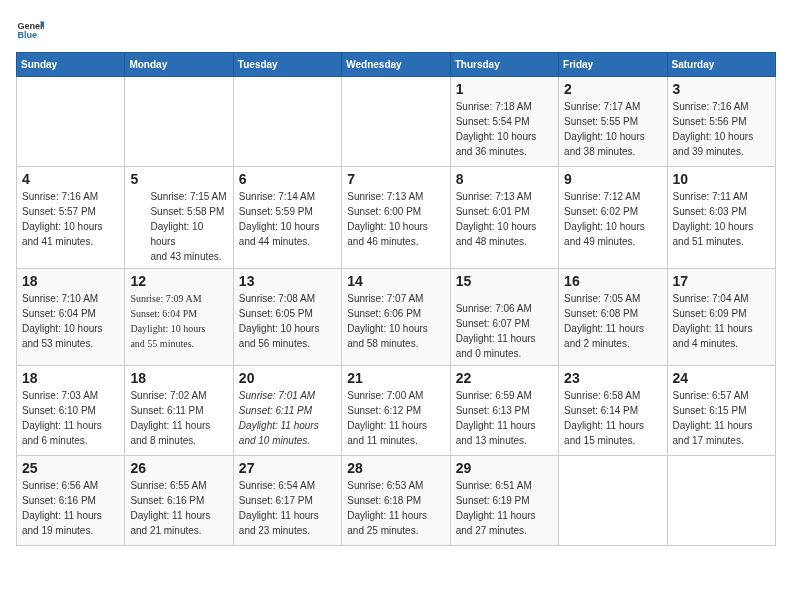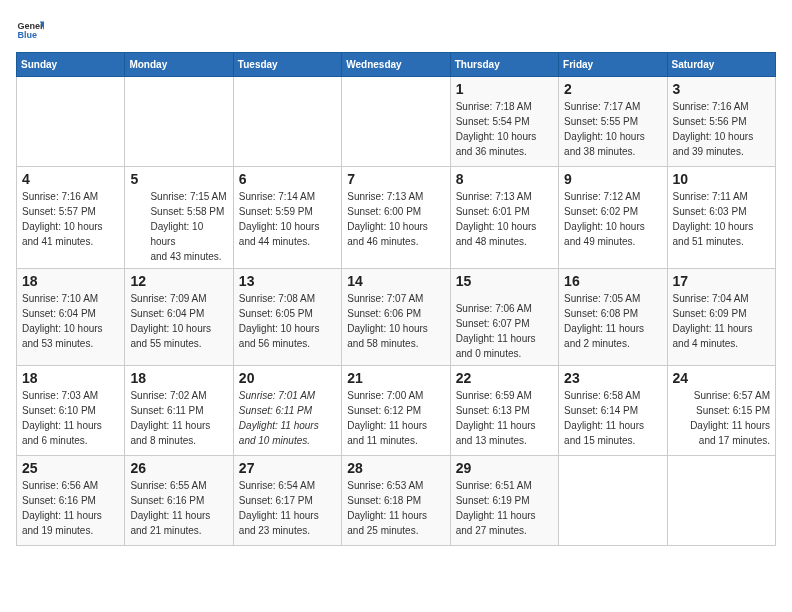--- a/index.html
+++ b/index.html
@@ -190,21 +190,21 @@
       <tr>
         <td>
           <span class="day-number">18</span>
           <div class="day-info" style="white-space: pre-line;">Sunrise: 7:10 AM
 Sunset: 6:04 PM
 Daylight: 10 hours
 and 53 minutes.</div>
         </td>
         <td>
           <span class="day-number">12</span>
-          <div class="day-info" style="white-space: pre-line;">Sunrise: 7:09 AM
+          <div class="day-info" style="white-space: pre-line; font-family: Liberation Serif, serif;">Sunrise: 7:09 AM
 Sunset: 6:04 PM
 Daylight: 10 hours
 and 55 minutes.</div>
         </td>
         <td>
           <span class="day-number">13</span>
           <div class="day-info" style="white-space: pre-line;">Sunrise: 7:08 AM
 Sunset: 6:05 PM
 Daylight: 10 hours
 and 56 minutes.</div>
@@ -276,21 +276,21 @@
         </td>
         <td>
           <span class="day-number">23</span>
           <div class="day-info" style="white-space: pre-line;">Sunrise: 6:58 AM
 Sunset: 6:14 PM
 Daylight: 11 hours
 and 15 minutes.</div>
         </td>
         <td>
           <span class="day-number">24</span>
-          <div class="day-info" style="white-space: pre-line; text-align: right;">Sunrise: 6:57 AM
+          <div class="day-info" style="white-space: pre-line;">Sunrise: 6:57 AM
 Sunset: 6:15 PM
 Daylight: 11 hours
 and 17 minutes.</div>
         </td>
       </tr>
       <tr>
         <td>
           <span class="day-number">25</span>
           <div class="day-info" style="white-space: pre-line;">Sunrise: 6:56 AM
 Sunset: 6:16 PM

